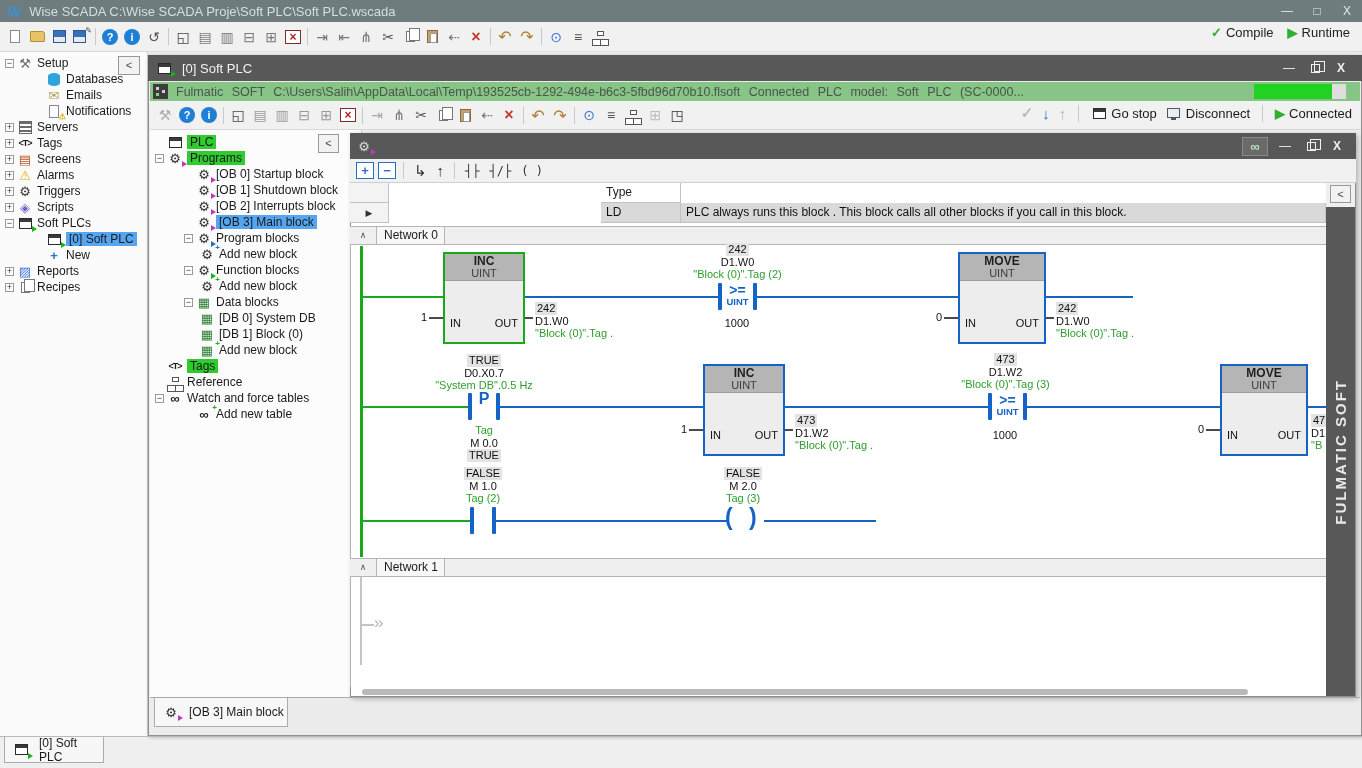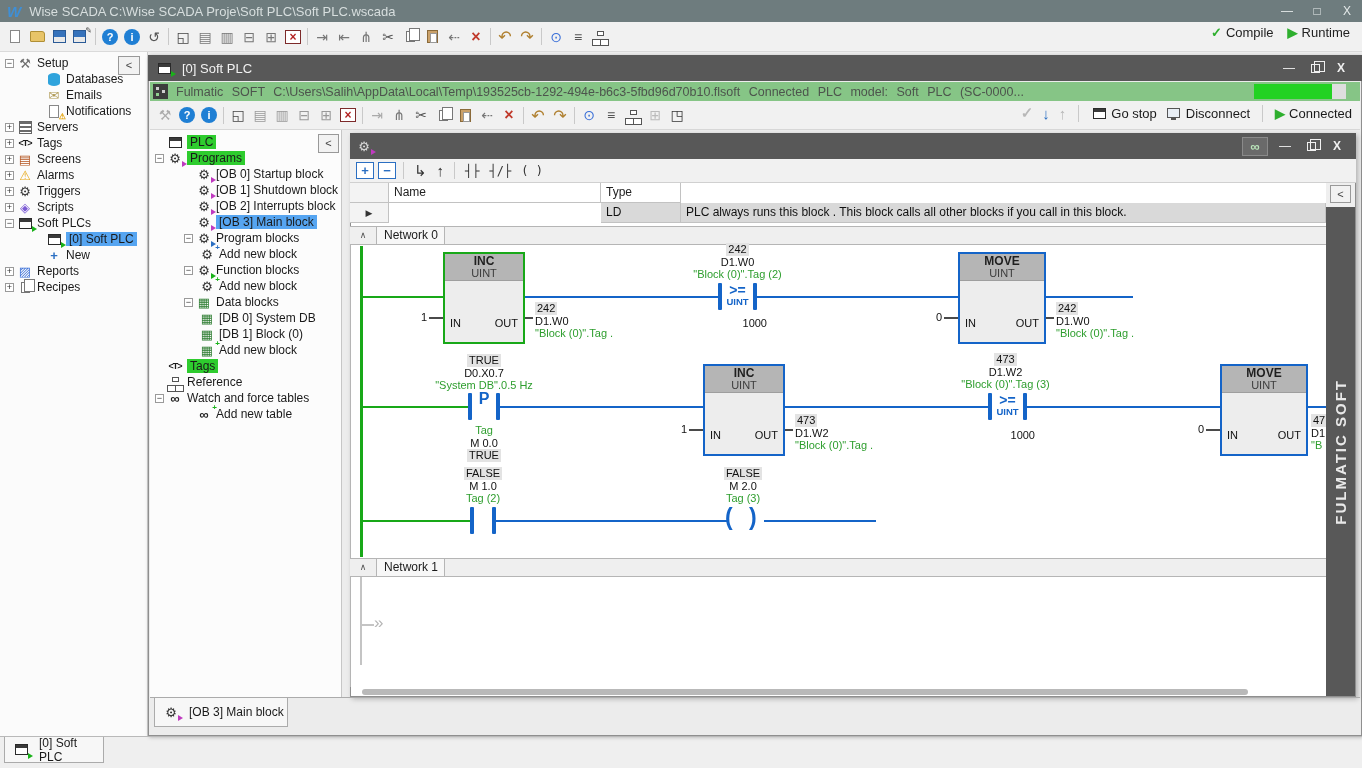--- a/index.html
+++ b/index.html
@@ -62,21 +62,21 @@
 .dbtns{margin-left:auto;display:flex;align-items:center;color:#f0f0f0}
 .dbtn{width:26px;text-align:center;font-size:12px;display:flex;justify-content:center}
 .statusbar{position:absolute;left:150px;top:82px;width:1210px;height:19px;background:#86c586;display:flex;align-items:center;overflow:hidden}
 .sbico{width:15px;height:15px;background:#3c3c3c;margin-left:3px;flex:none;position:relative}
 .sbico::before{content:"";position:absolute;left:3px;top:3px;width:3px;height:3px;background:#cfcfcf;box-shadow:6px 3px 0 #cfcfcf,0 6px 0 #8fd08f}
 .sbtext{margin-left:8px;font-size:12.5px;color:#4d544d;white-space:nowrap;word-spacing:5px}
 .prog{position:absolute;left:1254px;top:84px;width:92px;height:15px;background:#dedede}
 .prog-fill{height:100%;background:#22d222}
 .ptb{position:absolute;left:150px;top:101px;width:1210px;height:29px;background:#f1f1f1;border-bottom:1px solid #d8d8d8;display:flex;align-items:center;padding-left:4px}
 .ptb-right{position:absolute;right:10px;top:104px;display:flex;align-items:center;gap:9px;font-size:13px;color:#1a1a1a}
-.ptree{position:absolute;left:150px;top:130px;width:192px;height:567px;background:#fcfcfc;border-right:1px solid #c6c6c6;padding-top:4px}
+.ptree{position:absolute;left:150px;top:130px;width:212px;height:567px;background:#fcfcfc;border-right:1px solid #c6c6c6;padding-top:4px}
 
 .lwin{position:absolute;left:350px;top:133px;width:1006px;height:564px;border:1px solid #8f8f8f;background:#fff;box-shadow:2px 2px 5px rgba(0,0,0,.25)}
 .ltb{position:absolute;left:350px;top:159px;width:1006px;height:24px;background:#f1f1f1;border-bottom:1px solid #d0d0d0;display:flex;align-items:center;padding-left:6px;gap:4px}
 .ltbtn{width:18px;height:17px;border:1px solid #2b6fc2;color:#2b6fc2;background:#fff;font-weight:bold;text-align:center;line-height:15px;font-size:13px;flex:none}
 .lglyph{font-size:15px;color:#333;padding:0 3px;flex:none}
 .mono{font-family:"DejaVu Sans Mono",monospace;font-size:12px}
 .thc{position:absolute;height:20px;background:#fff;border-right:1px solid #c2c2c2;border-bottom:1px solid #c2c2c2;font-size:12px;line-height:19px;padding-left:5px;color:#222}
 .trc{position:absolute;height:20px;border-right:1px solid #c2c2c2;border-bottom:1px solid #c2c2c2;font-size:12px;line-height:19px;padding-left:5px;background:#d9d9d9;color:#111;white-space:nowrap;overflow:hidden}
 .nbar{position:absolute;left:350px;width:976px;height:19px;background:#efefef;border-top:1px solid #b5b5b5;border-bottom:1px solid #b5b5b5}
 .ncol{position:absolute;left:0;top:0;width:27px;height:17px;border-right:1px solid #b5b5b5;text-align:center;font-size:9px;color:#555;line-height:17px}
@@ -98,21 +98,21 @@
 .tstack{position:absolute;text-align:center;font-size:11px;line-height:12.5px;color:#111;white-space:nowrap}
 .ostack{position:absolute;font-size:11px;line-height:12.5px;color:#111;text-align:left;white-space:nowrap}
 .nm{color:#2e9e2e}
 .chip{background:#e3e3e3;padding:0 2px;display:inline-block}
 .cbar{position:absolute;width:4px;height:27px;background:#1464c8;border-radius:1px}
 .cmpstack{position:absolute;width:43px;text-align:center;color:#1464c8;font-weight:bold}
 .cmpop{font-size:14px;line-height:13px}
 .cmptype{font-size:9.5px;line-height:10px}
 .edgesym{position:absolute;color:#1464c8;font-weight:bold;font-size:16px;text-align:center}
 .coilp{position:absolute;color:#1464c8;font-size:23px;font-weight:bold;line-height:26px}
-.below{position:absolute;font-size:11px;color:#111;text-align:right;width:60px}
+.below{position:absolute;font-size:11px;color:#111;text-align:center;width:60px}
 
 .bannercol{position:absolute;left:1326px;top:183px;width:29px;height:513px;background:#efefef}
 .banner{position:absolute;left:1326px;top:207px;width:29px;height:489px;background:#585858;display:flex;align-items:center;justify-content:center}
 .vtext{writing-mode:vertical-rl;transform:rotate(180deg);font-size:15px;font-weight:bold;color:#e8e8e8;letter-spacing:2px;white-space:nowrap}
 .hthumb{position:absolute;left:362px;top:689px;width:886px;height:6px;background:#b9b9b9;border-radius:3px}
 .tab{position:absolute;background:#f7f7f7;border:1px solid #ababab;border-top:none;display:flex;align-items:center;padding-left:8px;font-size:12px;gap:6px}
 </style>
 </head>
 <body>
 
@@ -532,21 +532,20 @@
     <span class="tbsep"></span>
     <span class="lglyph">↳</span>
     <span class="lglyph">↑</span>
     <span class="tbsep"></span>
     <span class="lglyph mono">┤├</span>
     <span class="lglyph mono">┤/├</span>
     <span class="lglyph mono"><span>(</span> <span>)</span></span>
   </div>
 
   <div class="thc" style="left:350px;top:183px;width:39px;background:#f3f3f3"></div>
-  <div class="thc" style="left:389px;top:183px;width:212px">Name</div>
   <div class="thc" style="left:601px;top:183px;width:80px">Type</div>
   <div class="trc" style="left:350px;top:203px;width:39px;background:#f3f3f3;text-align:center;padding-left:0"><span style="font-size:9px;color:#333">▶</span></div>
   <div class="trc" style="left:601px;top:203px;width:80px">LD</div>
   <div class="trc" style="left:681px;top:203px;width:645px">PLC always runs this block . This block calls all other blocks if you call in this block.</div>
 
   <div class="nbar" style="top:226px">
     <span class="ncol">∧</span>
     <span class="nlab">Network 0</span>
   </div>
   <div class="lcanvas" style="top:245px;height:313px"></div>

